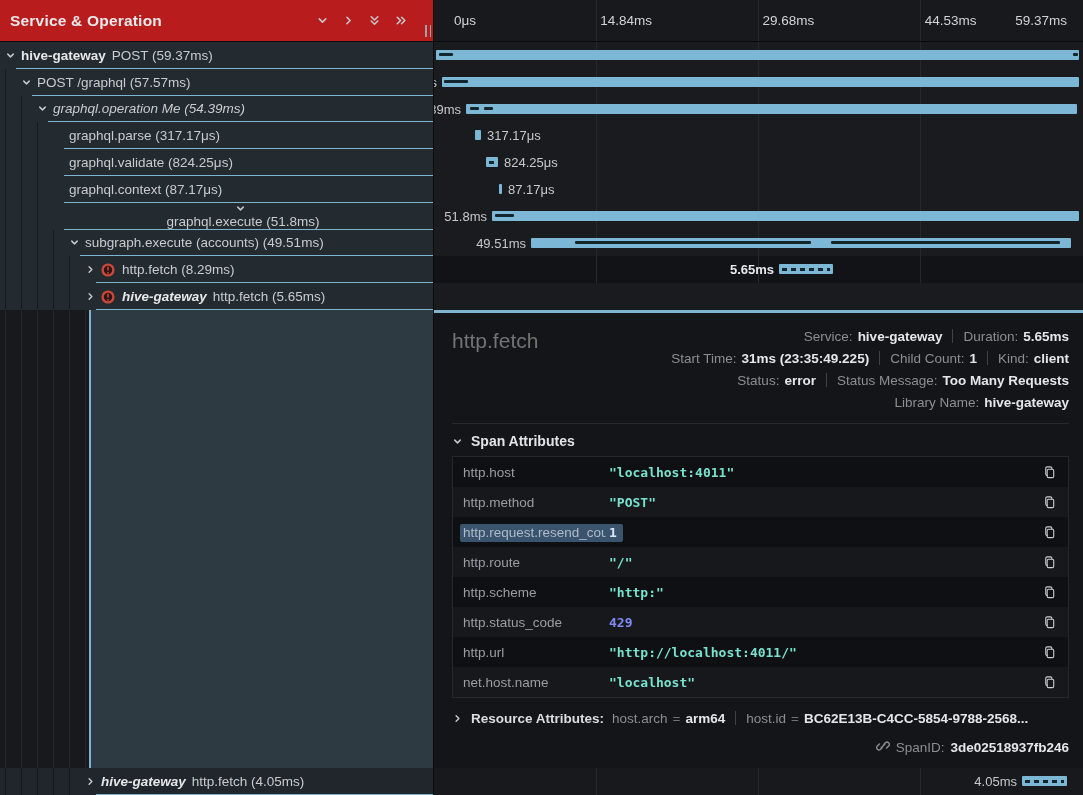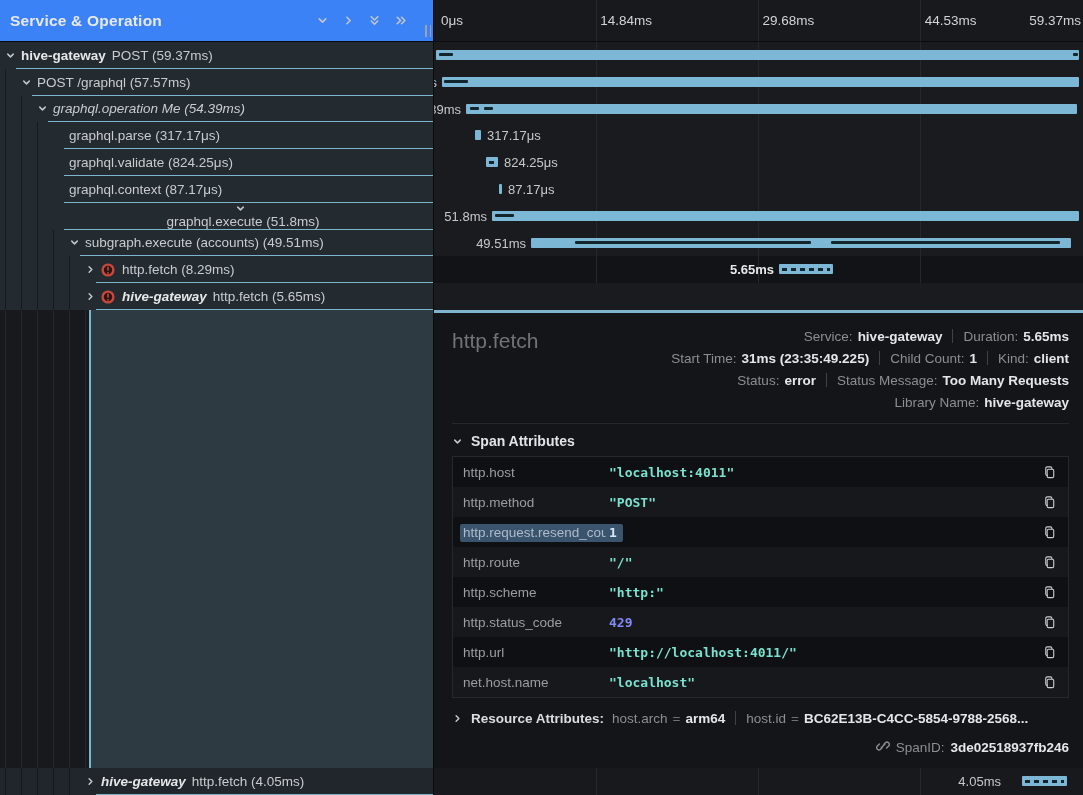--- a/index.html
+++ b/index.html
@@ -1,28 +1,28 @@
 <!DOCTYPE html>
 <html><head>
 <meta charset="utf-8">
 <style>
   html,body{margin:0;padding:0;background:#0E0F12;font-family:"Liberation Sans",sans-serif;}
   .app{width:1083px;height:795px;display:grid;grid-template-columns:434px 649px;grid-template-rows:42px 268px 458px 27px;overflow:hidden;background:#131519;position:relative;}
 
   
-  .hdr-left{background:#3b82f6;border-bottom:1px solid #0A0B0D;display:flex;align-items:center;padding:0 10px;position:relative;border-right:1px solid #0A0B0D;}
+  .hdr-left{background:#b91c1c;border-bottom:1px solid #0A0B0D;display:flex;align-items:center;padding:0 10px;position:relative;border-right:1px solid #0A0B0D;}
   .hdr-title{font-size:15.5px;font-weight:700;color:#E8E9EB;letter-spacing:.2px;}
   .hdr-icons{margin-left:auto;display:flex;align-items:center;gap:13px;color:#C3C5C8;margin-right:16px;}
   .hdr-icons .icb{display:flex;align-items:center;cursor:pointer;}
   .resize-handle{position:absolute;right:2px;bottom:4px;display:flex;gap:3px;cursor:col-resize;}
   .resize-handle i{display:block;width:1.5px;height:12px;background:#9DA0A4;}
   .hdr-right{background:#17191D;border-bottom:1px solid #0A0B0D;position:relative;font-size:13.5px;color:#D2D3D5;}
   .gridlines{background-image:linear-gradient(#26282B,#26282B),linear-gradient(#26282B,#26282B),linear-gradient(#26282B,#26282B);background-size:1px 100%,1px 100%,1px 100%;background-position:25% 0,50% 0,75% 0;background-repeat:no-repeat;}
   .tick{position:absolute;top:13px;white-space:nowrap;}
-  .tick.t0{left:7px;}.tick.t1{left:calc(25% + 4px);}.tick.t2{left:calc(50% + 4px);}.tick.t3{left:calc(75% + 4px);}.tick.t4{right:2px;}
+  .tick.t0{left:20px;}.tick.t1{left:calc(25% + 4px);}.tick.t2{left:calc(50% + 4px);}.tick.t3{left:calc(75% + 4px);}.tick.t4{right:16px;}
 
   
   .rows-left{display:flex;flex-direction:column;background:#17191C;border-right:1px solid #0A0B0D;}
   .tree-row{position:relative;height:26.8px;flex:none;background:#232A30;display:flex;align-items:center;font-size:13.5px;color:#C9CBCE;white-space:nowrap;overflow:hidden;cursor:pointer;
     background-image:repeating-linear-gradient(90deg,transparent 0 5px,rgba(8,12,16,.5) 5px 6px,transparent 6px 16px);background-repeat:no-repeat;}
   .tree-row .underline{position:absolute;bottom:0;right:0;height:1px;background:#7FB4CF;}
   .chev-slot{width:16px;flex:none;display:flex;align-items:center;justify-content:flex-start;color:#C6C8CB;}
   .svc{font-weight:700;color:#E6E7E9;margin-right:6px;}
   .svc.it{font-style:italic;}
   .err{flex:none;display:flex;align-items:center;margin-right:7px;}
@@ -443,16 +443,16 @@
         </svg>
       </span>
       <span class="svc it">hive-gateway</span>
       <span>http.fetch (4.05ms)</span>
       <div class="underline" style="left: 96px;"></div>
     </div>
   <div class="bot-right gridlines" id="bot-right">
       <div class="bar" style="left: 588px; width: 45px;">
         <div class="dashstrip"></div>
       </div>
-      <span class="barlabel" style="right: 82px;">4.05ms</span>
+      <span class="barlabel" style="right: 66px;">4.05ms</span>
     </div>
 
 </div>
 
 </body></html>

